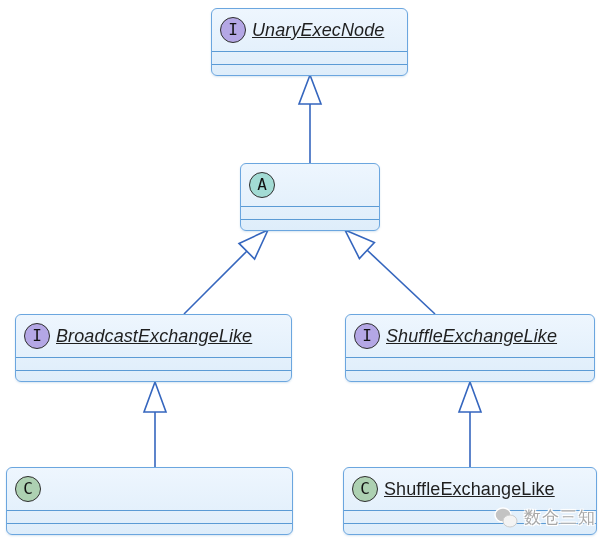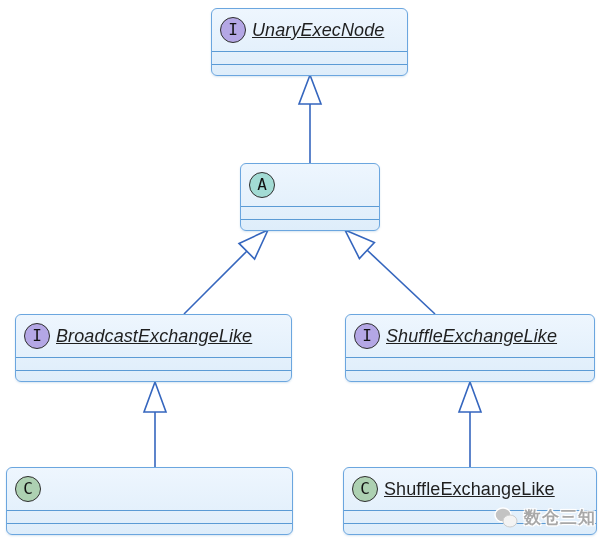--- a/index.html
+++ b/index.html
@@ -68,21 +68,21 @@
   #box-broadcast-exec{left:6px;top:467px;width:287px;}
   #box-shuffle-exec{left:343px;top:467px;width:254px;}
 
   .watermark{
     position:absolute;
     left:494px;top:506px;
     display:flex;align-items:center;gap:4px;
     z-index:10;
   }
   .watermark-text{
-    font-size:17px;font-weight:bold;color:#a8a8a8;
+    font-size:17px;font-weight:normal;color:#a8a8a8;
     text-shadow:
       -1px -1px 0 #fff, 1px -1px 0 #fff,
       -1px  1px 0 #fff, 1px  1px 0 #fff,
        0 0 3px #ffffff;
     white-space:nowrap;
     letter-spacing:1px;
   }
 </style>
 </head>
 <body>

